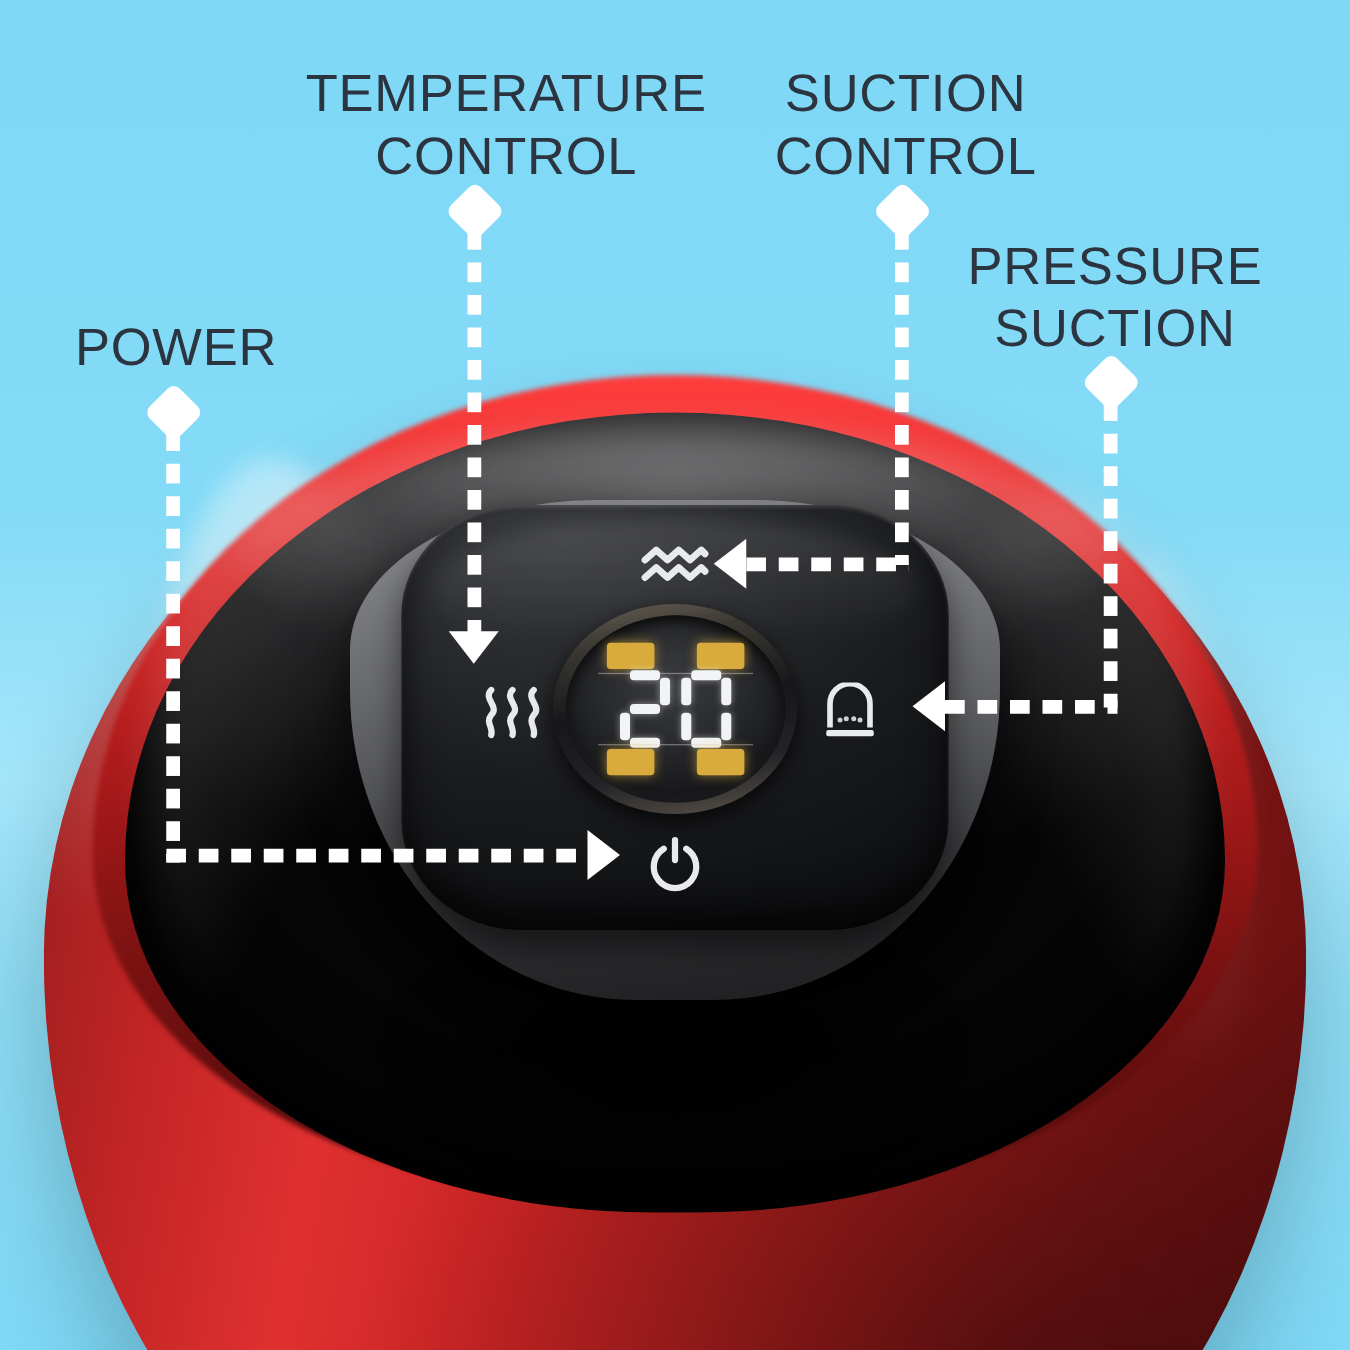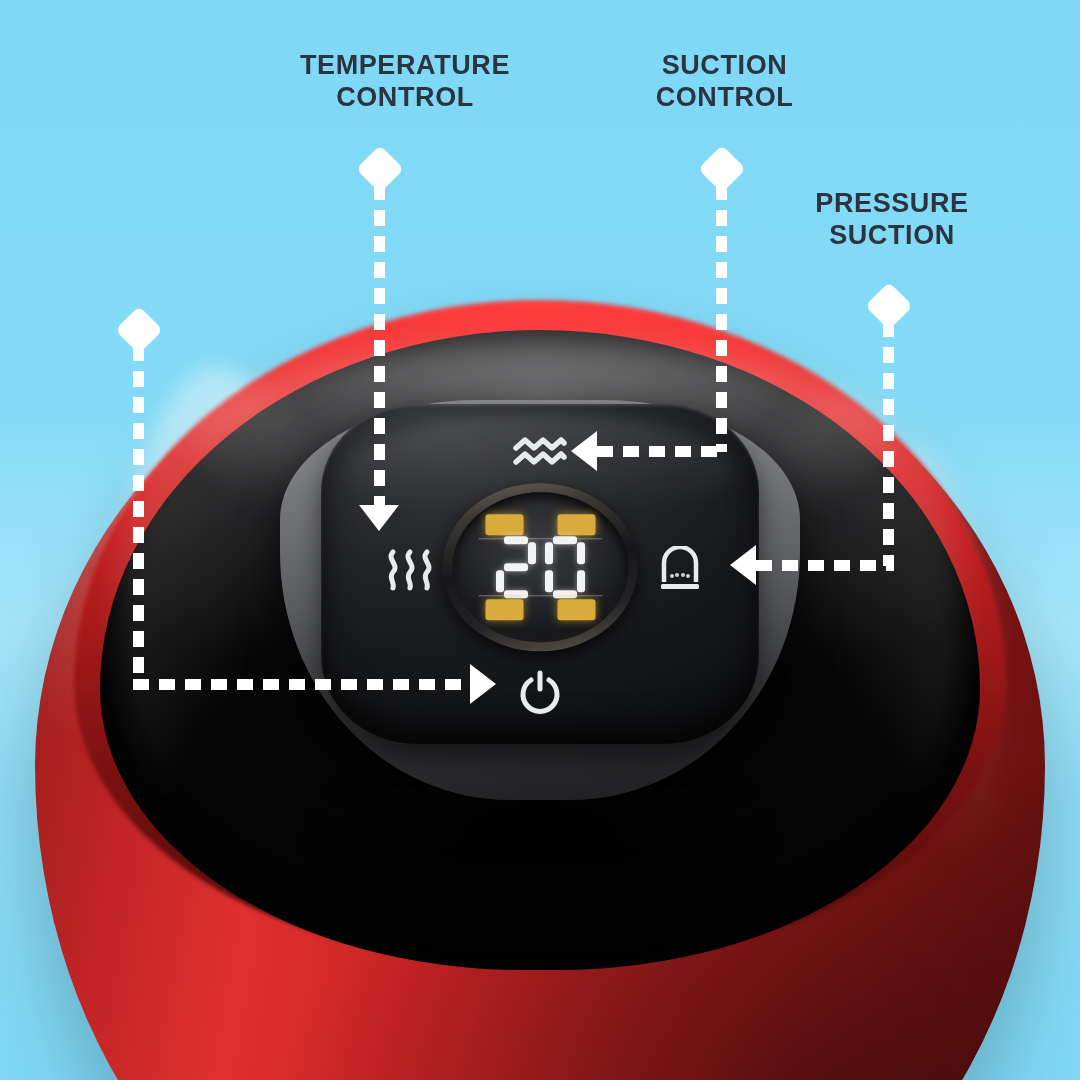--- a/index.html
+++ b/index.html
@@ -175,22 +175,22 @@
   .panel-icon{position:absolute;display:block;}
   .icon-heat{left:62px;top:144px;}
   .icon-suction{left:50%;top:28px;transform:translateX(-50%);}
   .icon-pressure{right:56px;top:142px;}
   .icon-power{left:50%;bottom:22px;transform:translateX(-50%);}
 
   
   .callout-label{
     position:absolute;
     color:#2C3440;
-    font-weight:bold;
-    font-size:27px;
+    font-weight:normal;
+    font-size:42px;
     line-height:1.18;
     letter-spacing:.6px;
     white-space:pre-line;
     text-align:center;
   }
   #lbl-power{left:60px;top:253px;text-align:left;}
   #lbl-temp{left:240px;top:50px;width:330px;}
   #lbl-suction{left:592px;top:50px;width:265px;}
   #lbl-pressure{left:752px;top:188px;width:280px;}
 
@@ -318,20 +318,21 @@
           <div class="led-row bottom">
             <div class="led"></div>
             <div class="led"></div>
           </div>
 
         </div>
       </div>
     </div>
   </div>
 
+  <div class="callout-label" id="lbl-power">POWER</div>
   <div class="diamond" style="left:122px;top:313px;"></div>
   <div class="dash-v" style="left:133px;top:345px;height:345px;"></div>
   <div class="dash-h" style="left:133px;top:679px;width:350px;"></div>
   <div class="arrow arrow-right" style="left:470px;top:664px;"></div>
 
   <div class="callout-label" id="lbl-temp">TEMPERATURE
 CONTROL</div>
   <div class="diamond" style="left:363px;top:152px;"></div>
   <div class="dash-v" style="left:374px;top:184px;height:326px;"></div>
   <div class="arrow arrow-down" style="left:359px;top:505px;"></div>

